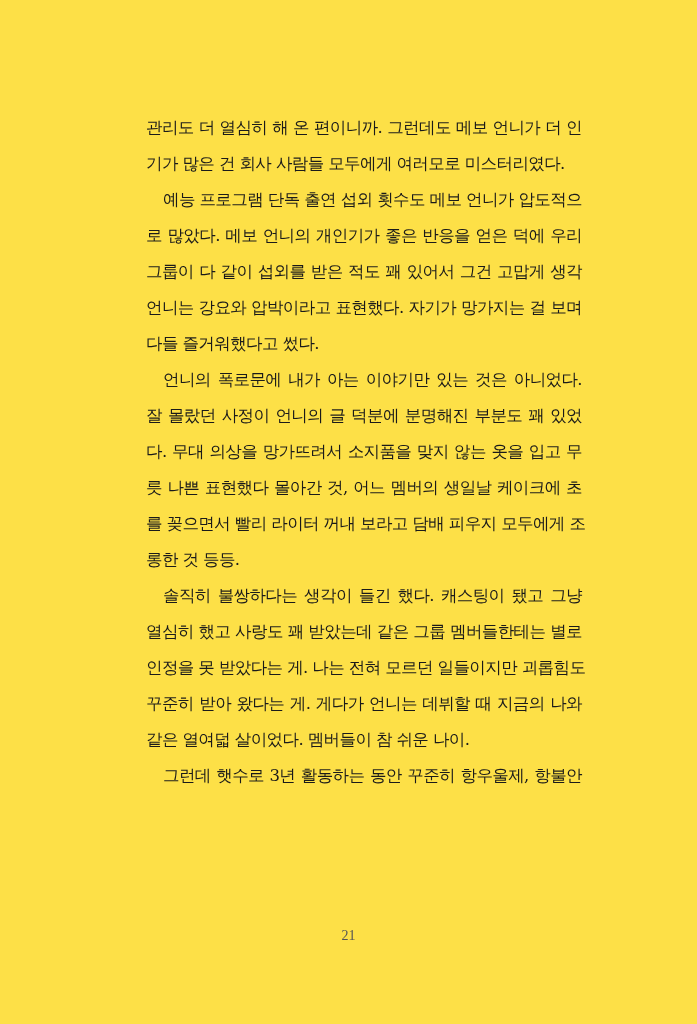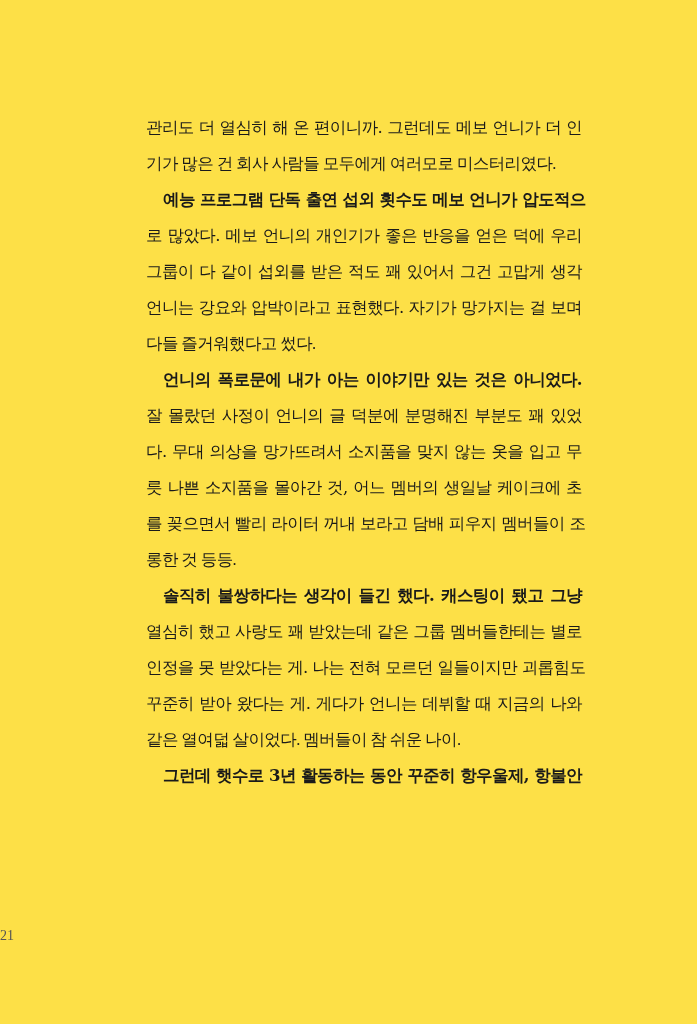--- a/index.html
+++ b/index.html
@@ -34,53 +34,52 @@
     }
     .line {
       display: block;
       height: 36px;
       white-space: nowrap;
       text-align: justify;
       text-align-last: justify;
     }
     .line.last {
       text-align-last: left;
-      font-family: Liberation Serif, serif;
     }
     .line.indent {
       padding-left: 17px;
-      font-weight: bold;
     }
     .page-number {
       position: absolute;
       left: 0;
       width: 697px;
       top: 928px;
+      text-align: center;
       font-family: "Liberation Serif", "DejaVu Serif", serif;
       font-size: 14px;
       color: #555555;
     }
   </style>
 </head>
 <body>
 
 <div class="page">
   <div class="text-block" id="text-block">
       <span class="line">관리도 더 열심히 해 온 편이니까. 그런데도 메보 언니가 더 인</span>
       <span class="line last">기가 많은 건 회사 사람들 모두에게 여러모로 미스터리였다.</span>
       <span class="line indent">예능 프로그램 단독 출연 섭외 횟수도 메보 언니가 압도적으</span>
       <span class="line">로 많았다. 메보 언니의 개인기가 좋은 반응을 얻은 덕에 우리</span>
       <span class="line">그룹이 다 같이 섭외를 받은 적도 꽤 있어서 그건 고맙게 생각</span>
       <span class="line">언니는 강요와 압박이라고 표현했다. 자기가 망가지는 걸 보며</span>
       <span class="line last">다들 즐거워했다고 썼다.</span>
       <span class="line indent">언니의 폭로문에 내가 아는 이야기만 있는 것은 아니었다.</span>
       <span class="line">잘 몰랐던 사정이 언니의 글 덕분에 분명해진 부분도 꽤 있었</span>
       <span class="line">다. 무대 의상을 망가뜨려서 소지품을 맞지 않는 옷을 입고 무</span>
-      <span class="line">릇 나쁜 소지품을 몰아간 것, 어느 멤버의 생일날 케이크에 초</span>
-      <span class="line">를 꽂으면서 빨리 라이터 꺼내 보라고 담배 피우지 멤버들이 조</span>
+      <span class="line">릇 나쁜 표현했다 몰아간 것, 어느 멤버의 생일날 케이크에 초</span>
+      <span class="line">를 꽂으면서 빨리 라이터 꺼내 보라고 담배 피우지 모두에게 조</span>
       <span class="line last">롱한 것 등등.</span>
       <span class="line indent">솔직히 불쌍하다는 생각이 들긴 했다. 캐스팅이 됐고 그냥</span>
       <span class="line">열심히 했고 사랑도 꽤 받았는데 같은 그룹 멤버들한테는 별로</span>
       <span class="line">인정을 못 받았다는 게. 나는 전혀 모르던 일들이지만 괴롭힘도</span>
       <span class="line">꾸준히 받아 왔다는 게. 게다가 언니는 데뷔할 때 지금의 나와</span>
       <span class="line last">같은 열여덟 살이었다. 멤버들이 참 쉬운 나이.</span>
       <span class="line indent">그런데 햇수로 3년 활동하는 동안 꾸준히 항우울제, 항불안</span>
     </div>
   <div class="page-number">21</div>
 </div>

